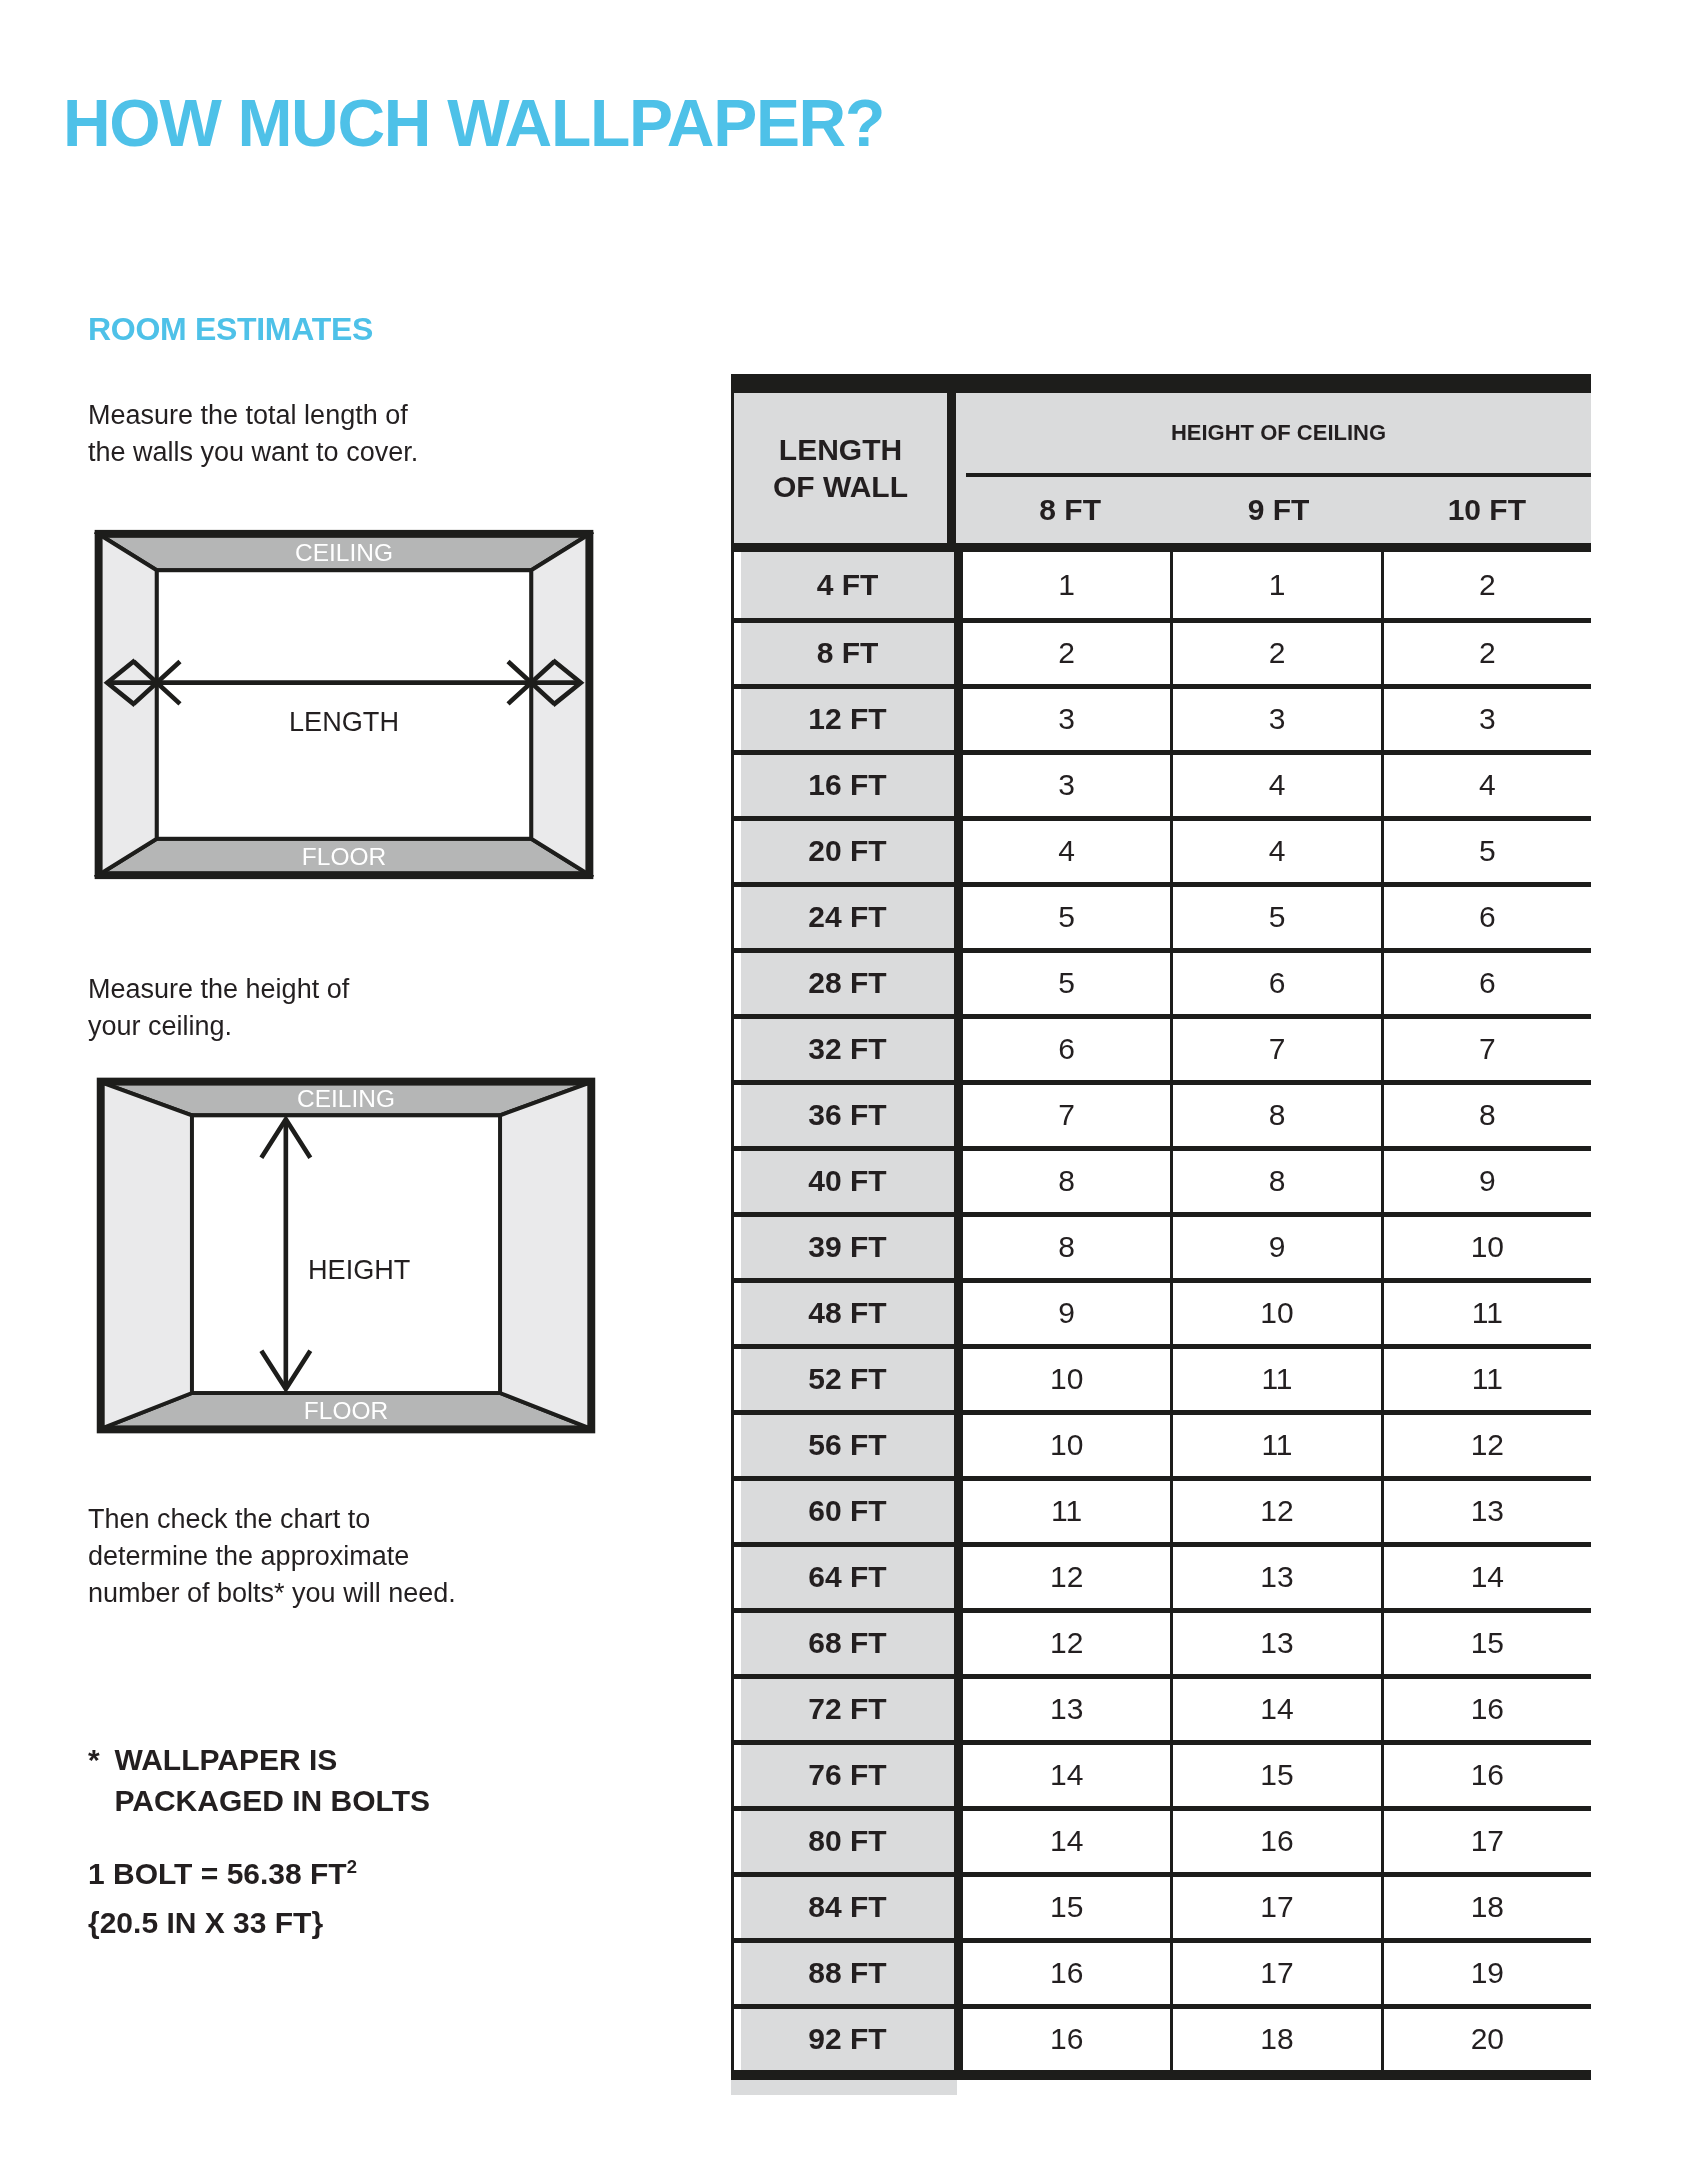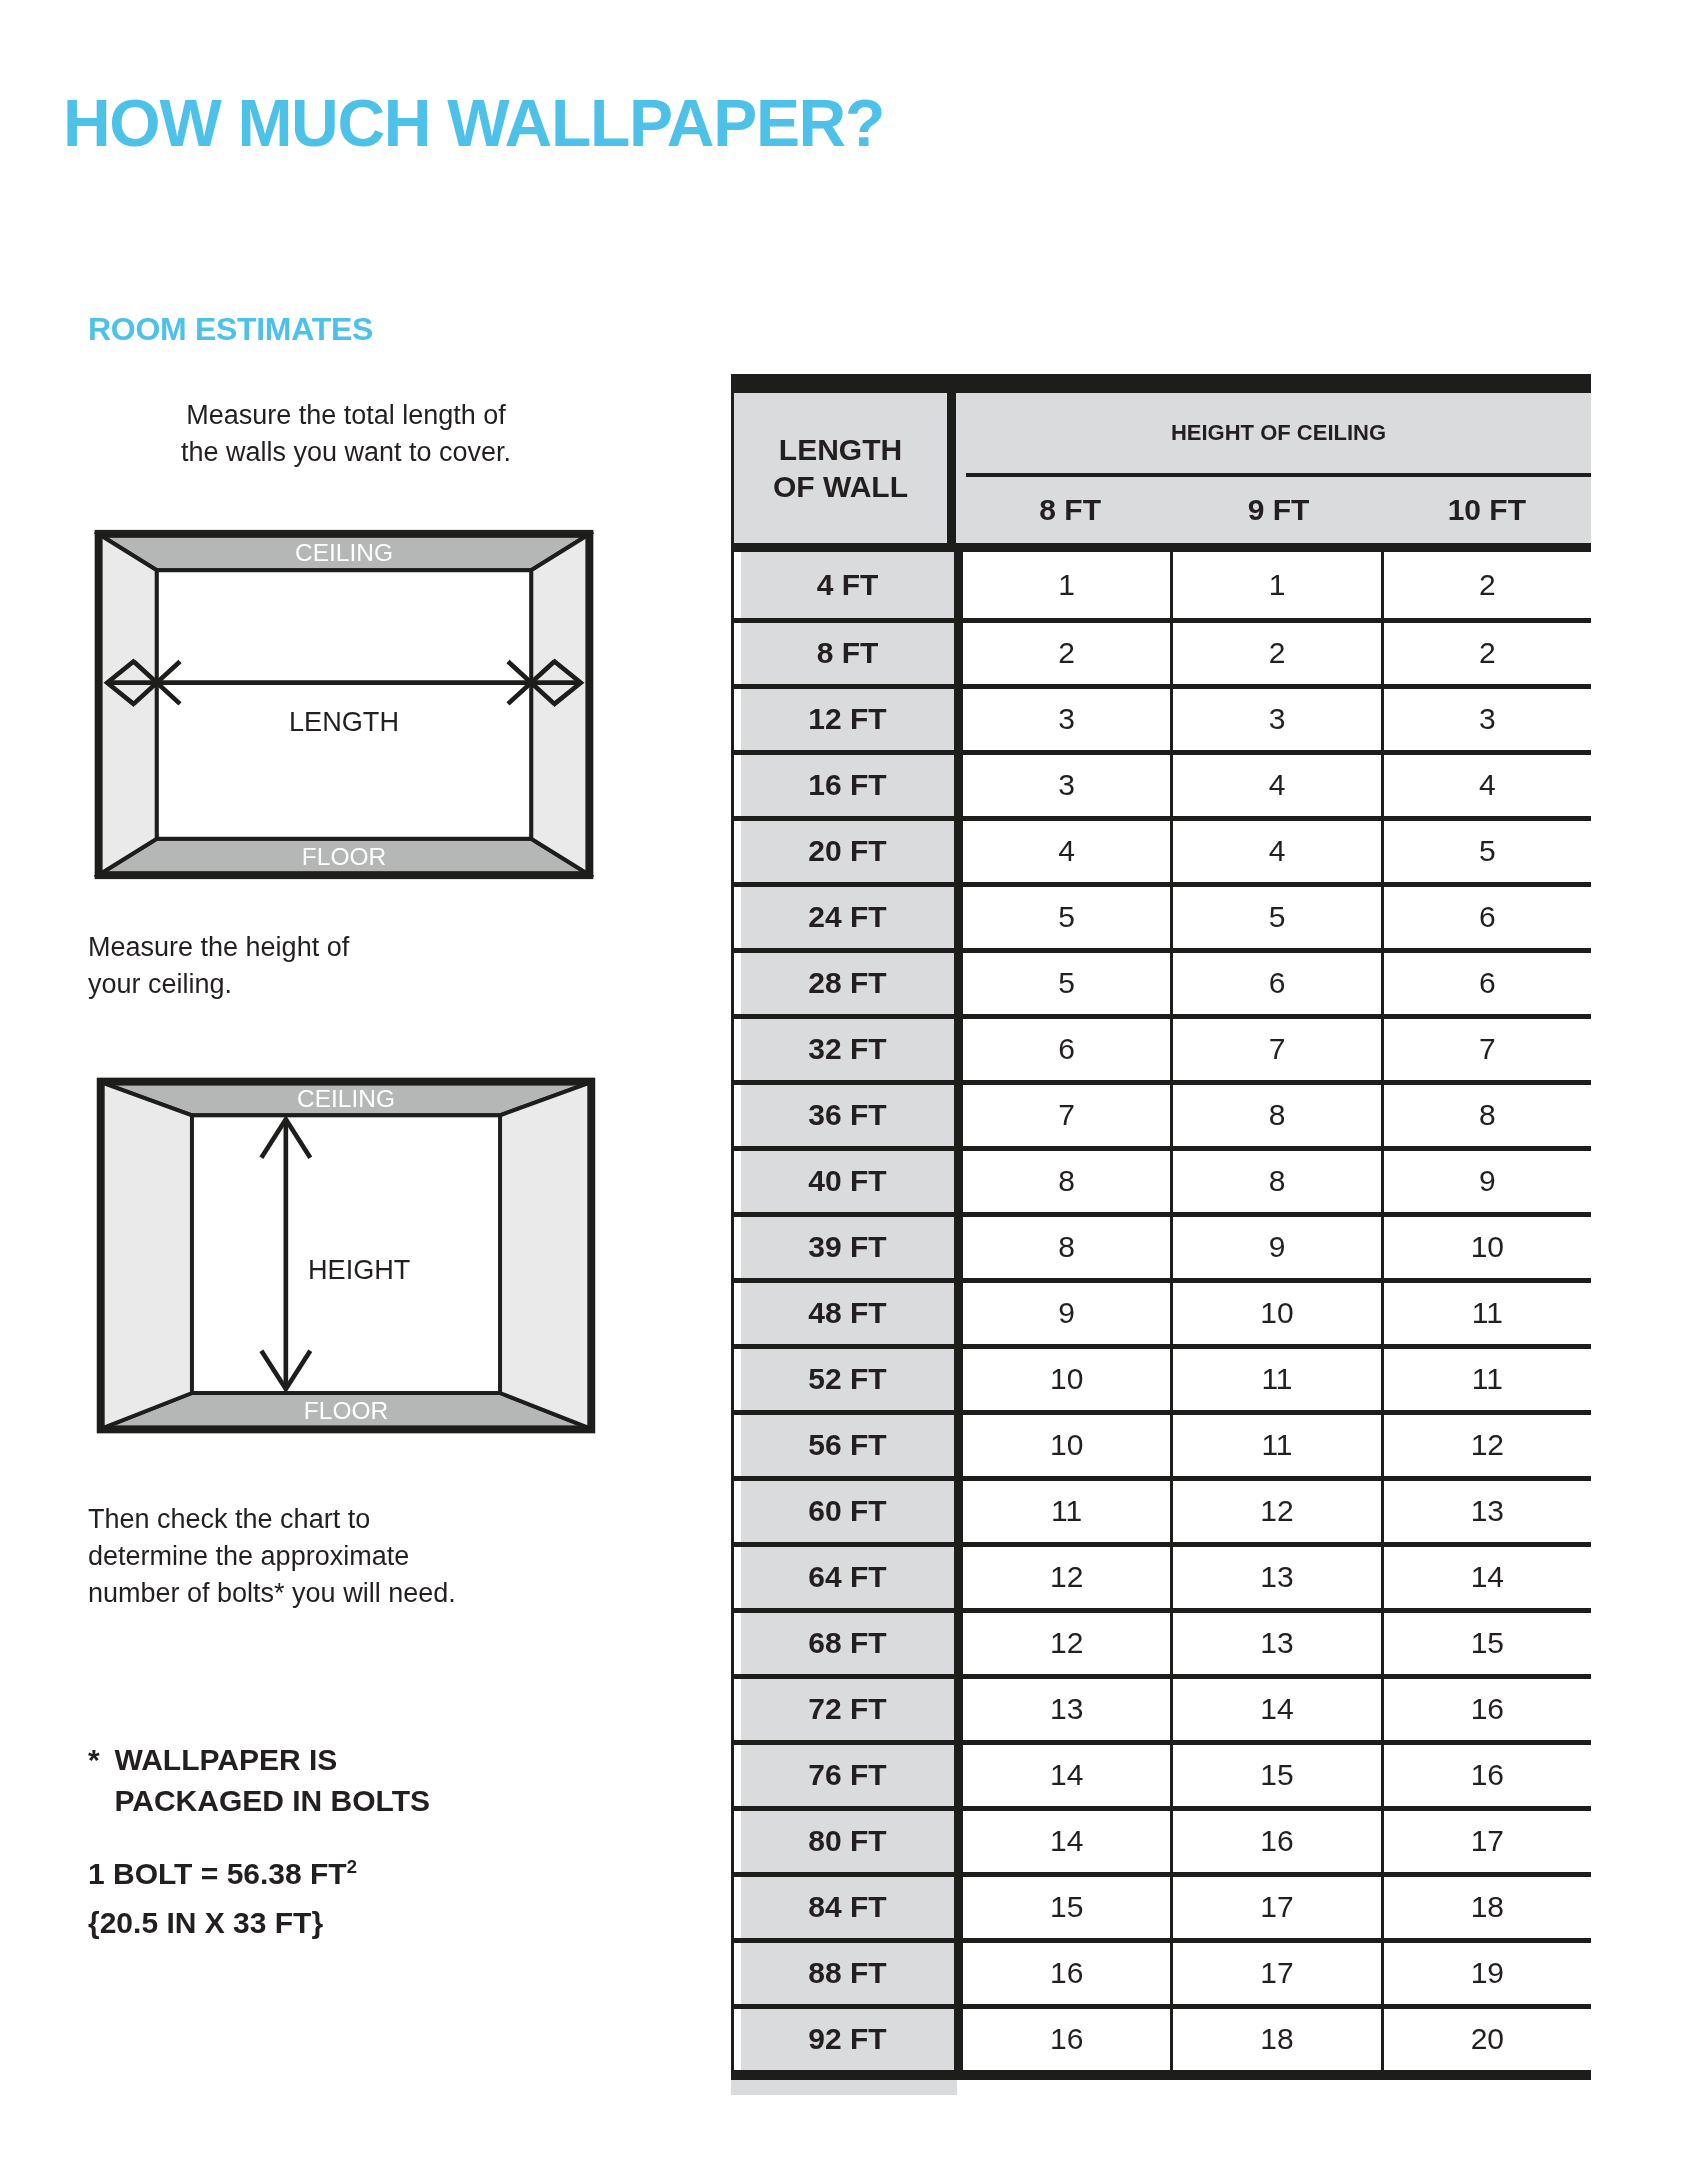--- a/index.html
+++ b/index.html
@@ -22,22 +22,22 @@
   }
   .subhead{
     position:absolute;font-size:32px;font-weight:bold;color:var(--blue);letter-spacing:-0.3px;white-space:nowrap;
   }
   .subhead.room{left:88px;top:311px;}
   .subhead.bolts{left:731px;top:311px;width:860px;text-align:center;}
   .copy{
     position:absolute;left:88px;width:516px;
     font-size:27px;line-height:37px;color:var(--ink);white-space:pre-line;
   }
-  .copy.step1{top:397px;text-align:center;}
-  .copy.step2{top:929px;}
+  .copy.step1{top:397px;}
+  .copy.step2{top:971px;}
   .copy.step3{top:1501px;}
 
   .footnote{
     position:absolute;left:88px;top:1739px;display:flex;
     font-size:30px;font-weight:bold;line-height:41px;color:var(--ink);
   }
   .footnote .marker{width:26.5px;}
   .footnote .fn-text{white-space:pre-line;}
 
   .boltinfo{

